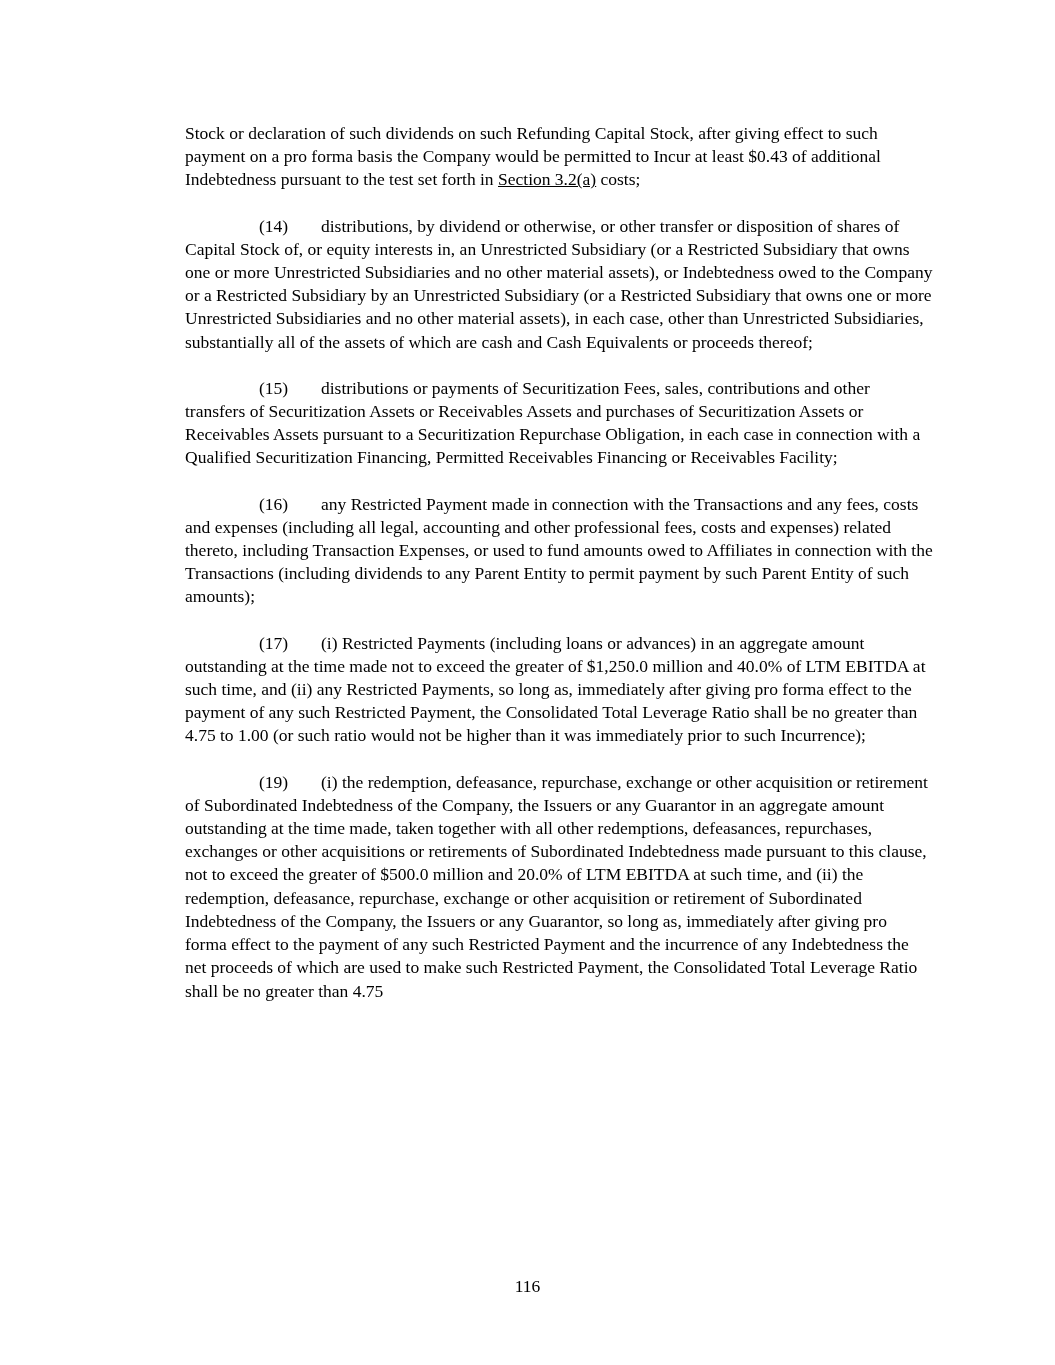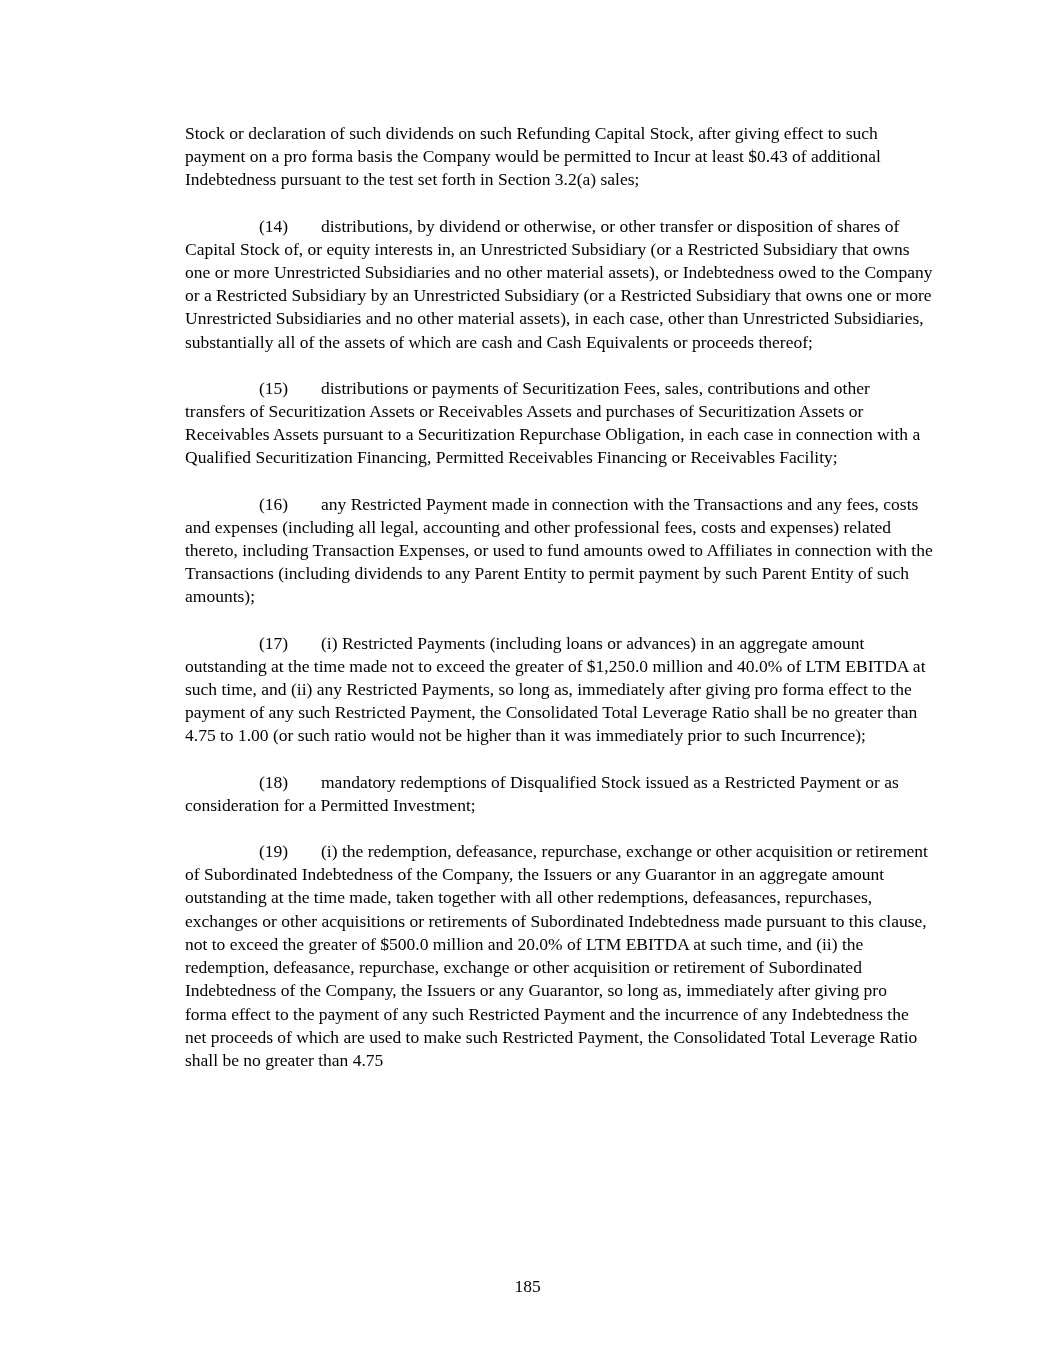--- a/index.html
+++ b/index.html
@@ -32,37 +32,37 @@
   p.para.indented {
     text-indent: 63px;
   }
   .num {
     display: inline-block;
     width: 62px;
     text-indent: 0;
     margin-left: 11px;
   }
   .underline {
+    text-decoration: underline;
   }
   .page-number {
     position: absolute;
     top: 1276px;
     left: 0;
     width: 1055px;
     text-align: center;
     font-size: 17.5px;
   }
 </style>
 </head>
 <body>
 
 <div class="page">
   <div class="doc-body">
-      <p class="para"><span>Stock or declaration of such dividends on such Refunding Capital Stock, after giving effect to such payment on a pro forma basis the Company would be permitted to Incur at least $0.43 of additional Indebtedness pursuant to the test set forth in </span><span class="underline">Section 3.2(a)</span><span> sales;</span></p>
+      <p class="para"><span>Stock or declaration of such dividends on such Refunding Capital Stock, after giving effect to such payment on a pro forma basis the Company would be permitted to Incur at least $0.43 of additional Indebtedness pursuant to the test set forth in </span><span class="underline">Section 3.2(a)</span><span> costs;</span></p>
       <p class="para indented"><span class="num">(14)</span><span>distributions, by dividend or otherwise, or other transfer or disposition of shares of Capital Stock of, or equity interests in, an Unrestricted Subsidiary (or a Restricted Subsidiary that owns one or more Unrestricted Subsidiaries and no other material assets), or Indebtedness owed to the Company or a Restricted Subsidiary by an Unrestricted Subsidiary (or a Restricted Subsidiary that owns one or more Unrestricted Subsidiaries and no other material assets), in each case, other than Unrestricted Subsidiaries, substantially all of the assets of which are cash and Cash Equivalents or proceeds thereof;</span></p>
       <p class="para indented"><span class="num">(15)</span><span>distributions or payments of Securitization Fees, sales, contributions and other transfers of Securitization Assets or Receivables Assets and purchases of Securitization Assets or Receivables Assets pursuant to a Securitization Repurchase Obligation, in each case in connection with a Qualified Securitization Financing, Permitted Receivables Financing or Receivables Facility;</span></p>
       <p class="para indented"><span class="num">(16)</span><span>any Restricted Payment made in connection with the Transactions and any fees, costs and expenses (including all legal, accounting and other professional fees, costs and expenses) related thereto, including Transaction Expenses, or used to fund amounts owed to Affiliates in connection with the Transactions (including dividends to any Parent Entity to permit payment by such Parent Entity of such amounts);</span></p>
       <p class="para indented"><span class="num">(17)</span><span>(i) Restricted Payments (including loans or advances) in an aggregate amount outstanding at the time made not to exceed the greater of $1,250.0 million and 40.0% of LTM EBITDA at such time, and (ii) any Restricted Payments, so long as, immediately after giving pro forma effect to the payment of any such Restricted Payment, the Consolidated Total Leverage Ratio shall be no greater than 4.75 to 1.00 (or such ratio would not be higher than it was immediately prior to such Incurrence);</span></p>
-      <p class="para indented"><span class="num">(18)</span><span>mandatory redemptions of Disqualified Stock issued as a Restricted Payment or as consideration for a Permitted Investment;</span></p>
       <p class="para indented"><span class="num">(19)</span><span>(i) the redemption, defeasance, repurchase, exchange or other acquisition or retirement of Subordinated Indebtedness of the Company, the Issuers or any Guarantor in an aggregate amount outstanding at the time made, taken together with all other redemptions, defeasances, repurchases, exchanges or other acquisitions or retirements of Subordinated Indebtedness made pursuant to this clause, not to exceed the greater of $500.0 million and 20.0% of LTM EBITDA at such time, and (ii) the redemption, defeasance, repurchase, exchange or other acquisition or retirement of Subordinated Indebtedness of the Company, the Issuers or any Guarantor, so long as, immediately after giving pro forma effect to the payment of any such Restricted Payment and the incurrence of any Indebtedness the net proceeds of which are used to make such Restricted Payment, the Consolidated Total Leverage Ratio shall be no greater than 4.75</span></p>
     </div>
-  <div class="page-number">185</div>
+  <div class="page-number">116</div>
 </div>
 
 </body></html>

